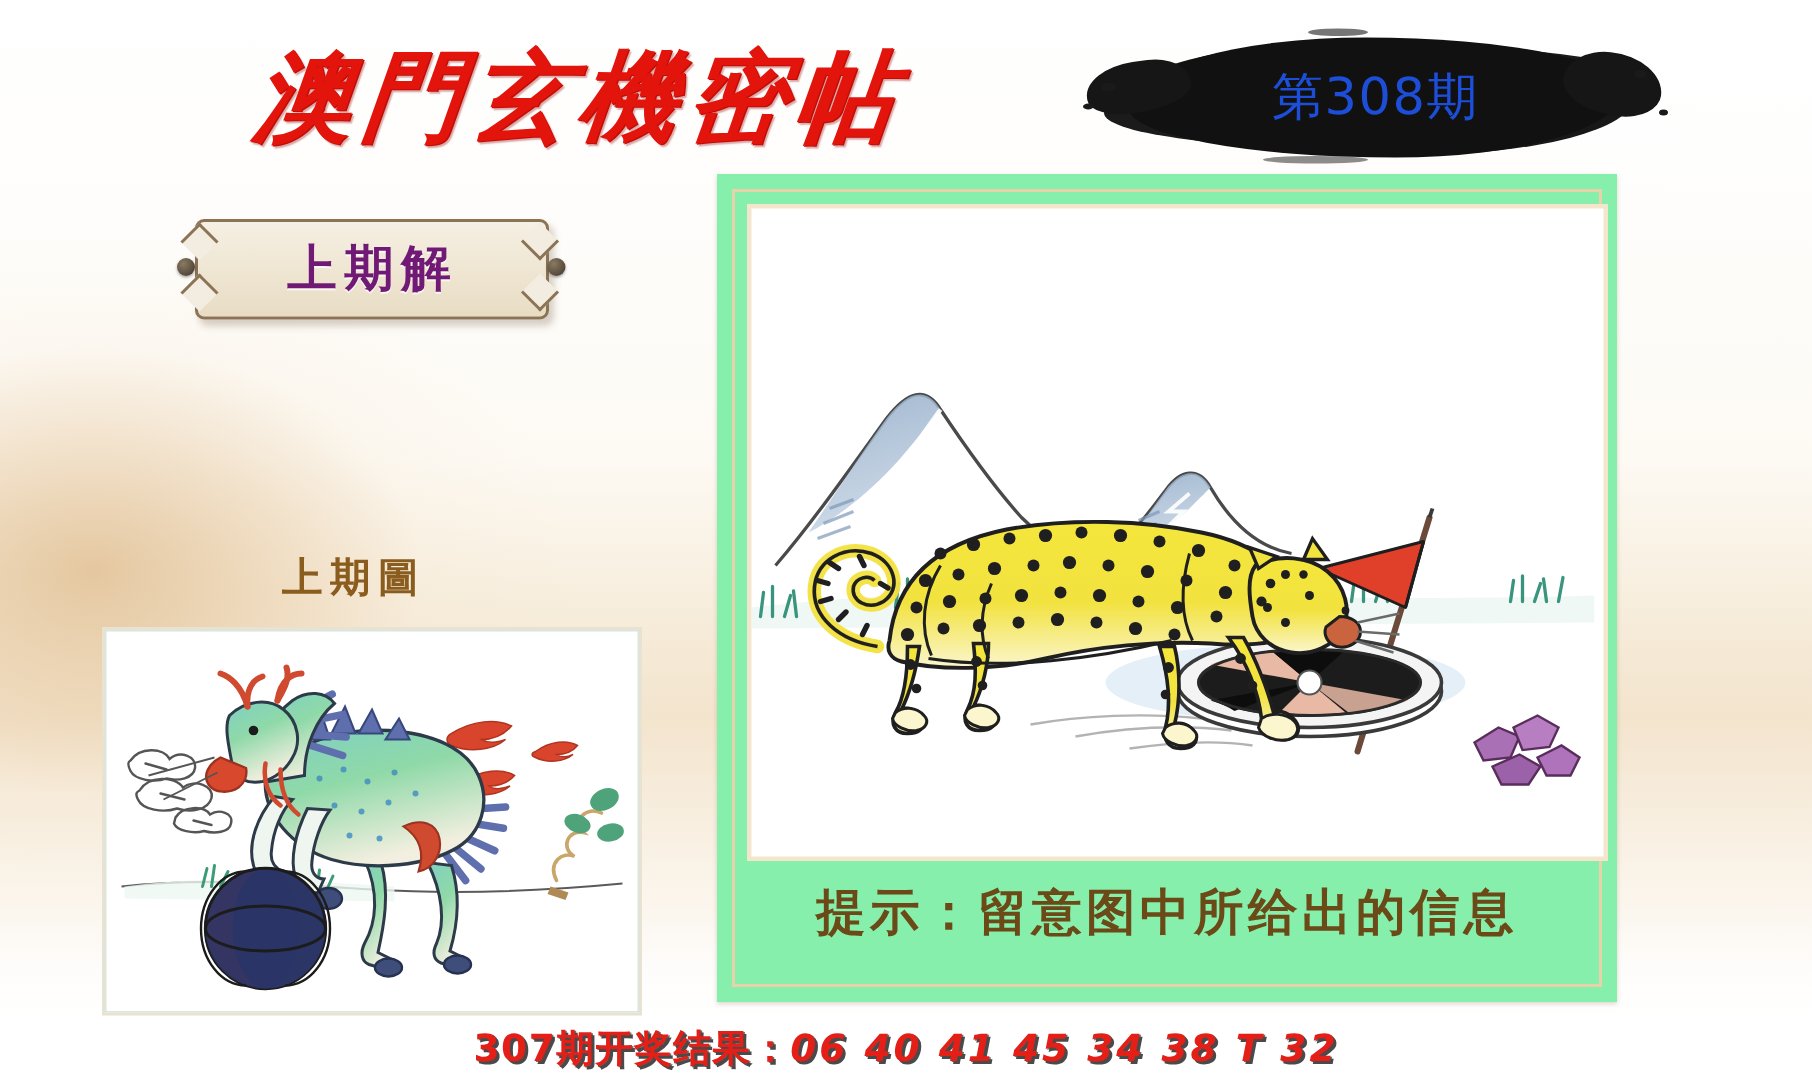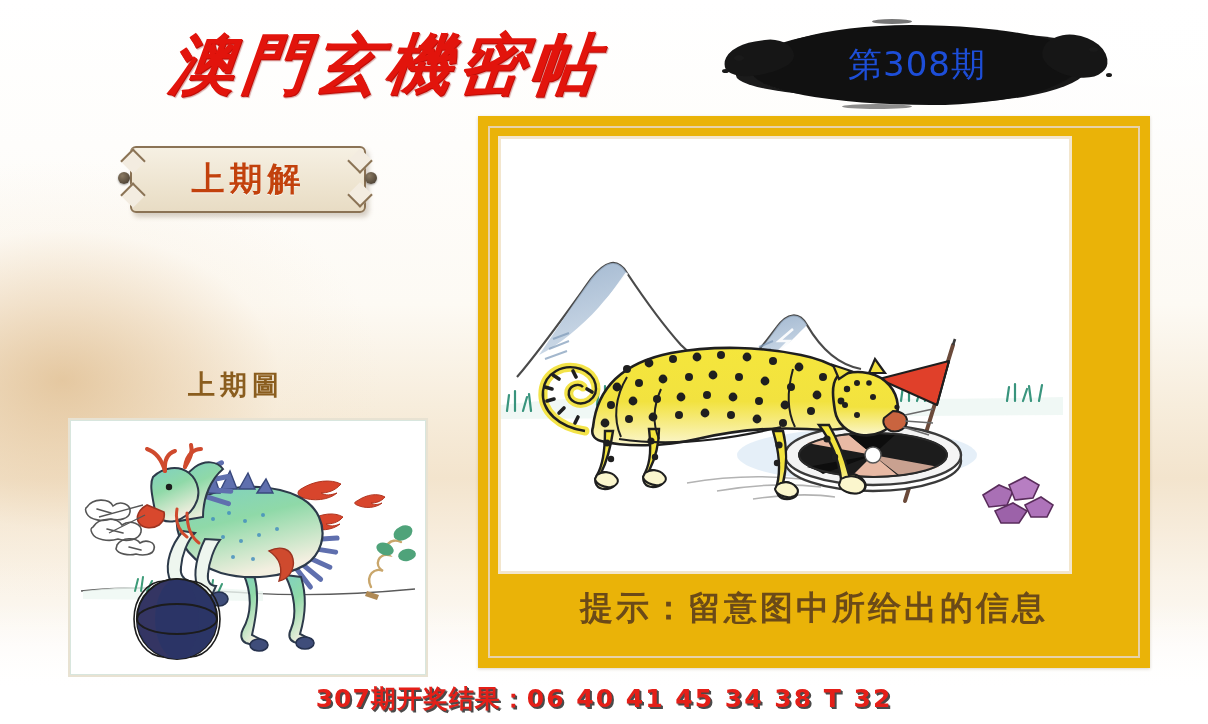--- a/index.html
+++ b/index.html
@@ -147,21 +147,21 @@
     border-radius: 50%;
     background: radial-gradient(circle at 35% 32%, #8a7a63 0%, #5d5040 60%, #3a3128 100%);
     top: 30px;
     box-shadow: 0 1px 2px rgba(0,0,0,0.35);
   }
   .plaque-rivet.left  { left: 2px; }
   .plaque-rivet.right { right: 4px; }
   .plaque-text {
     position: absolute; inset: 0;
     display: flex; align-items: center; justify-content: center;
-    color: #c2410c;
+    color: #701a75;
     font-size: 33px;
     letter-spacing: 5px;
     font-weight: bold;
     text-shadow: 0 1px 0 rgba(255,255,255,0.7);
     z-index: 4;
   }
 
   
   .prev-caption {
     position: absolute;
@@ -185,22 +185,22 @@
   .prev-pic-canvas {
     position: absolute; inset: 3px;
     background: #ffffff;
     overflow: hidden;
   }
 
   
   .main-panel {
     position: absolute;
     left: 478px; top: 116px;
-    width: 672px; height: 552px;
-    background: #eab308;
+    width: 600px; height: 552px;
+    background: #86efac;
     box-shadow: 0 1px 3px rgba(120,95,60,0.25);
   }
   .main-panel-inner-line {
     position: absolute;
     left: 10px; top: 10px; right: 10px; bottom: 10px;
     border: 2px solid #e7d2aa;
   }
   .main-pic-frame {
     position: absolute;
     left: 20px; top: 20px;
@@ -224,21 +224,21 @@
     position: absolute;
     left: 0; right: 0; top: 682px;
     text-align: center;
     font-family: "DejaVu Sans", "Liberation Sans", sans-serif;
     font-size: 25px;
     font-weight: bold;
     color: #e41f18;
     letter-spacing: 1px;
     text-shadow: 2px 2px 0 #4a4a4a, 1px 1px 0 #6e6e6e;
   }
-  .result-nums { letter-spacing: 2px; }
+  .result-nums { letter-spacing: 2px; font-style: italic; }
 
   
   svg { display: block; }
 </style>
 </head>
 <body>
 
 <div id="page">
 
   <div class="bg-base"></div>

